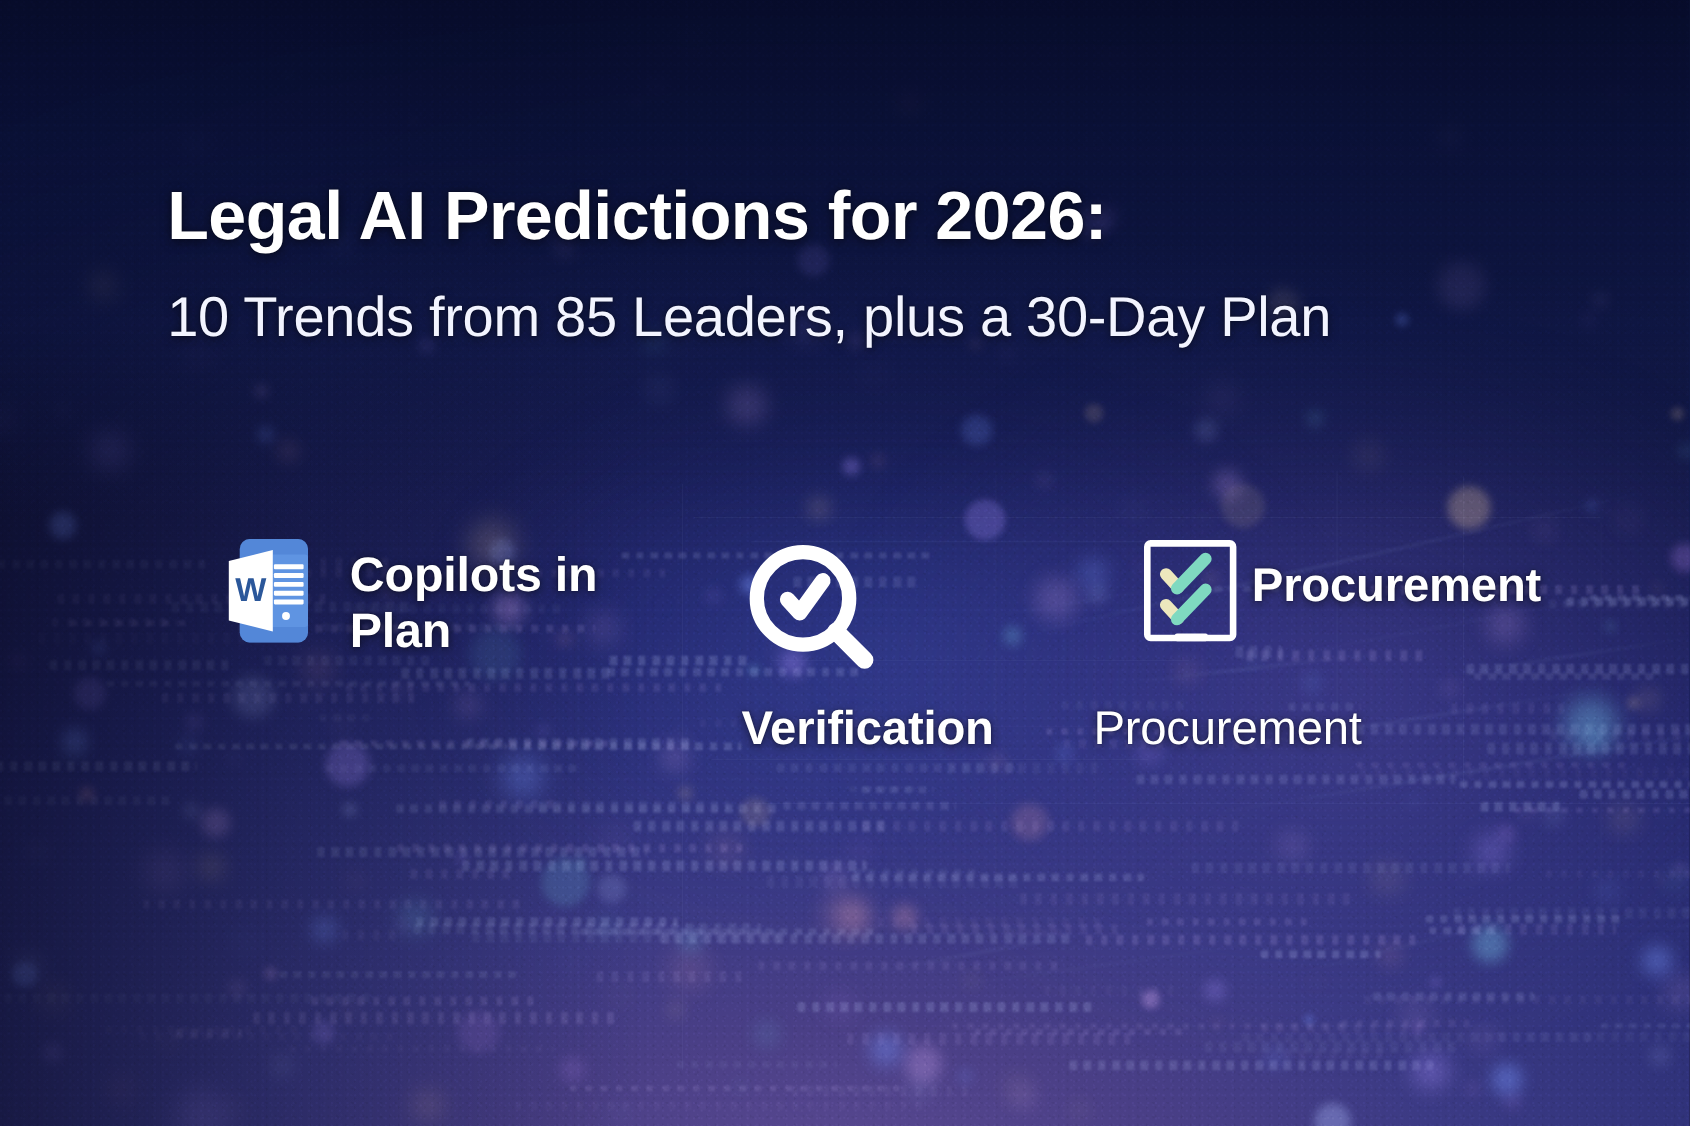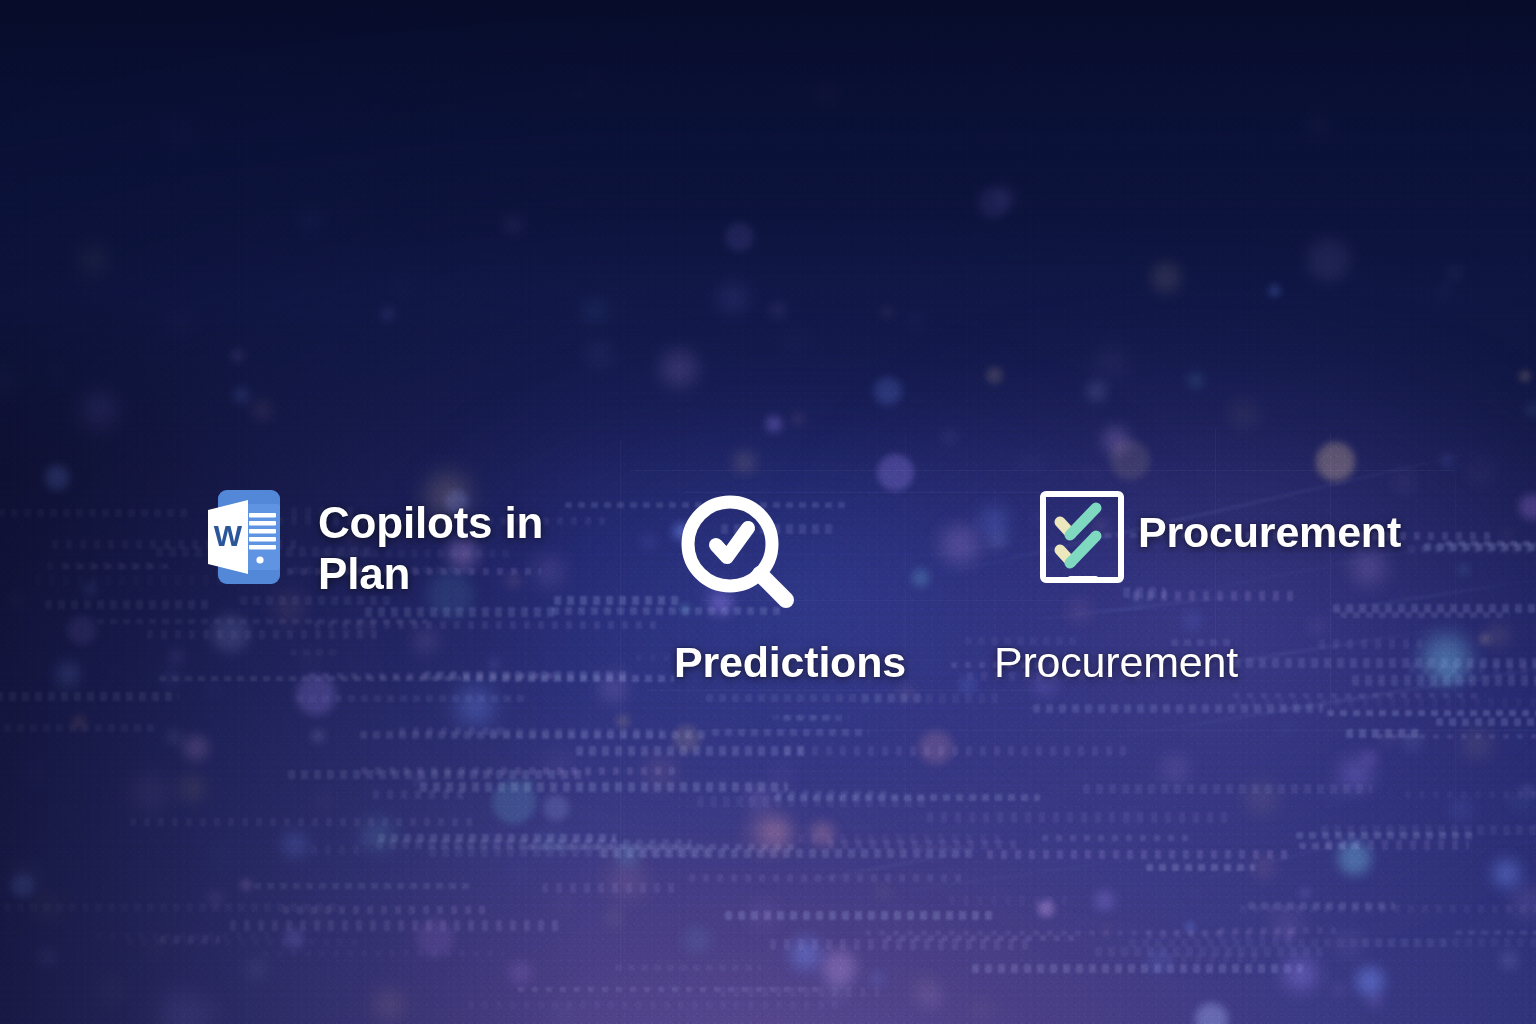--- a/index.html
+++ b/index.html
@@ -515,21 +515,23 @@
       <div class="bokeh" style="width: 8.69167px; height: 8.69167px; left: 1449.98px; top: 268.259px; background: rgba(200, 160, 235, 0.45); opacity: 0.84; filter: blur(6.2px); position: absolute;"></div>
       <div class="bokeh" style="width: 7.68811px; height: 7.68811px; left: 1316.7px; top: 928.708px; background: rgba(235, 165, 180, 0.42); opacity: 0.44; filter: blur(9.9px); position: absolute;"></div>
     </div>
 
   <div class="bg-leftdark"></div>
   <div class="bg-topdark"></div>
   <div class="grain"></div>
 
   <div class="content">
 
-
+    <div class="title">Legal AI Predictions for 2026:</div>
+
+    <div class="subtitle">10 Trends from 85 Leaders, plus a 30-Day Plan</div>
 
     <div class="item-word">
       <div class="word-icon">
         <svg viewBox="0 0 92 98" width="92" height="98">
 
           <rect x="18" y="2" width="62" height="94" rx="9" fill="#4a7fd0"></rect>
           <rect x="18" y="2" width="62" height="94" rx="9" fill="#5b8ede" opacity=".55"></rect>
 
           <rect x="44" y="16" width="36" height="66" rx="3" fill="#5f94e2"></rect>
 
@@ -550,21 +552,21 @@
     </div>
 
     <div class="item-verify">
       <div class="verify-icon">
         <svg viewBox="0 0 122 122" width="122" height="122">
           <circle cx="52" cy="52" r="42" fill="none" stroke="#ffffff" stroke-width="13"></circle>
           <path d="M38 53 L49 65 L70 36" fill="none" stroke="#ffffff" stroke-width="14" stroke-linecap="round" stroke-linejoin="round"></path>
           <line x1="82" y1="82" x2="108" y2="108" stroke="#ffffff" stroke-width="16" stroke-linecap="round"></line>
         </svg>
       </div>
-      <div class="verify-label">Predictions</div>
+      <div class="verify-label">Verification</div>
     </div>
 
     <div class="item-proc">
       <div class="proc-icon">
         <svg viewBox="0 0 92 100" width="92" height="100">
 
           <rect x="5" y="4" width="78" height="86" rx="3" fill="none" stroke="#ffffff" stroke-width="6"></rect>
 
           <rect x="30" y="86" width="30" height="7" rx="2" fill="#ffffff"></rect>
 

